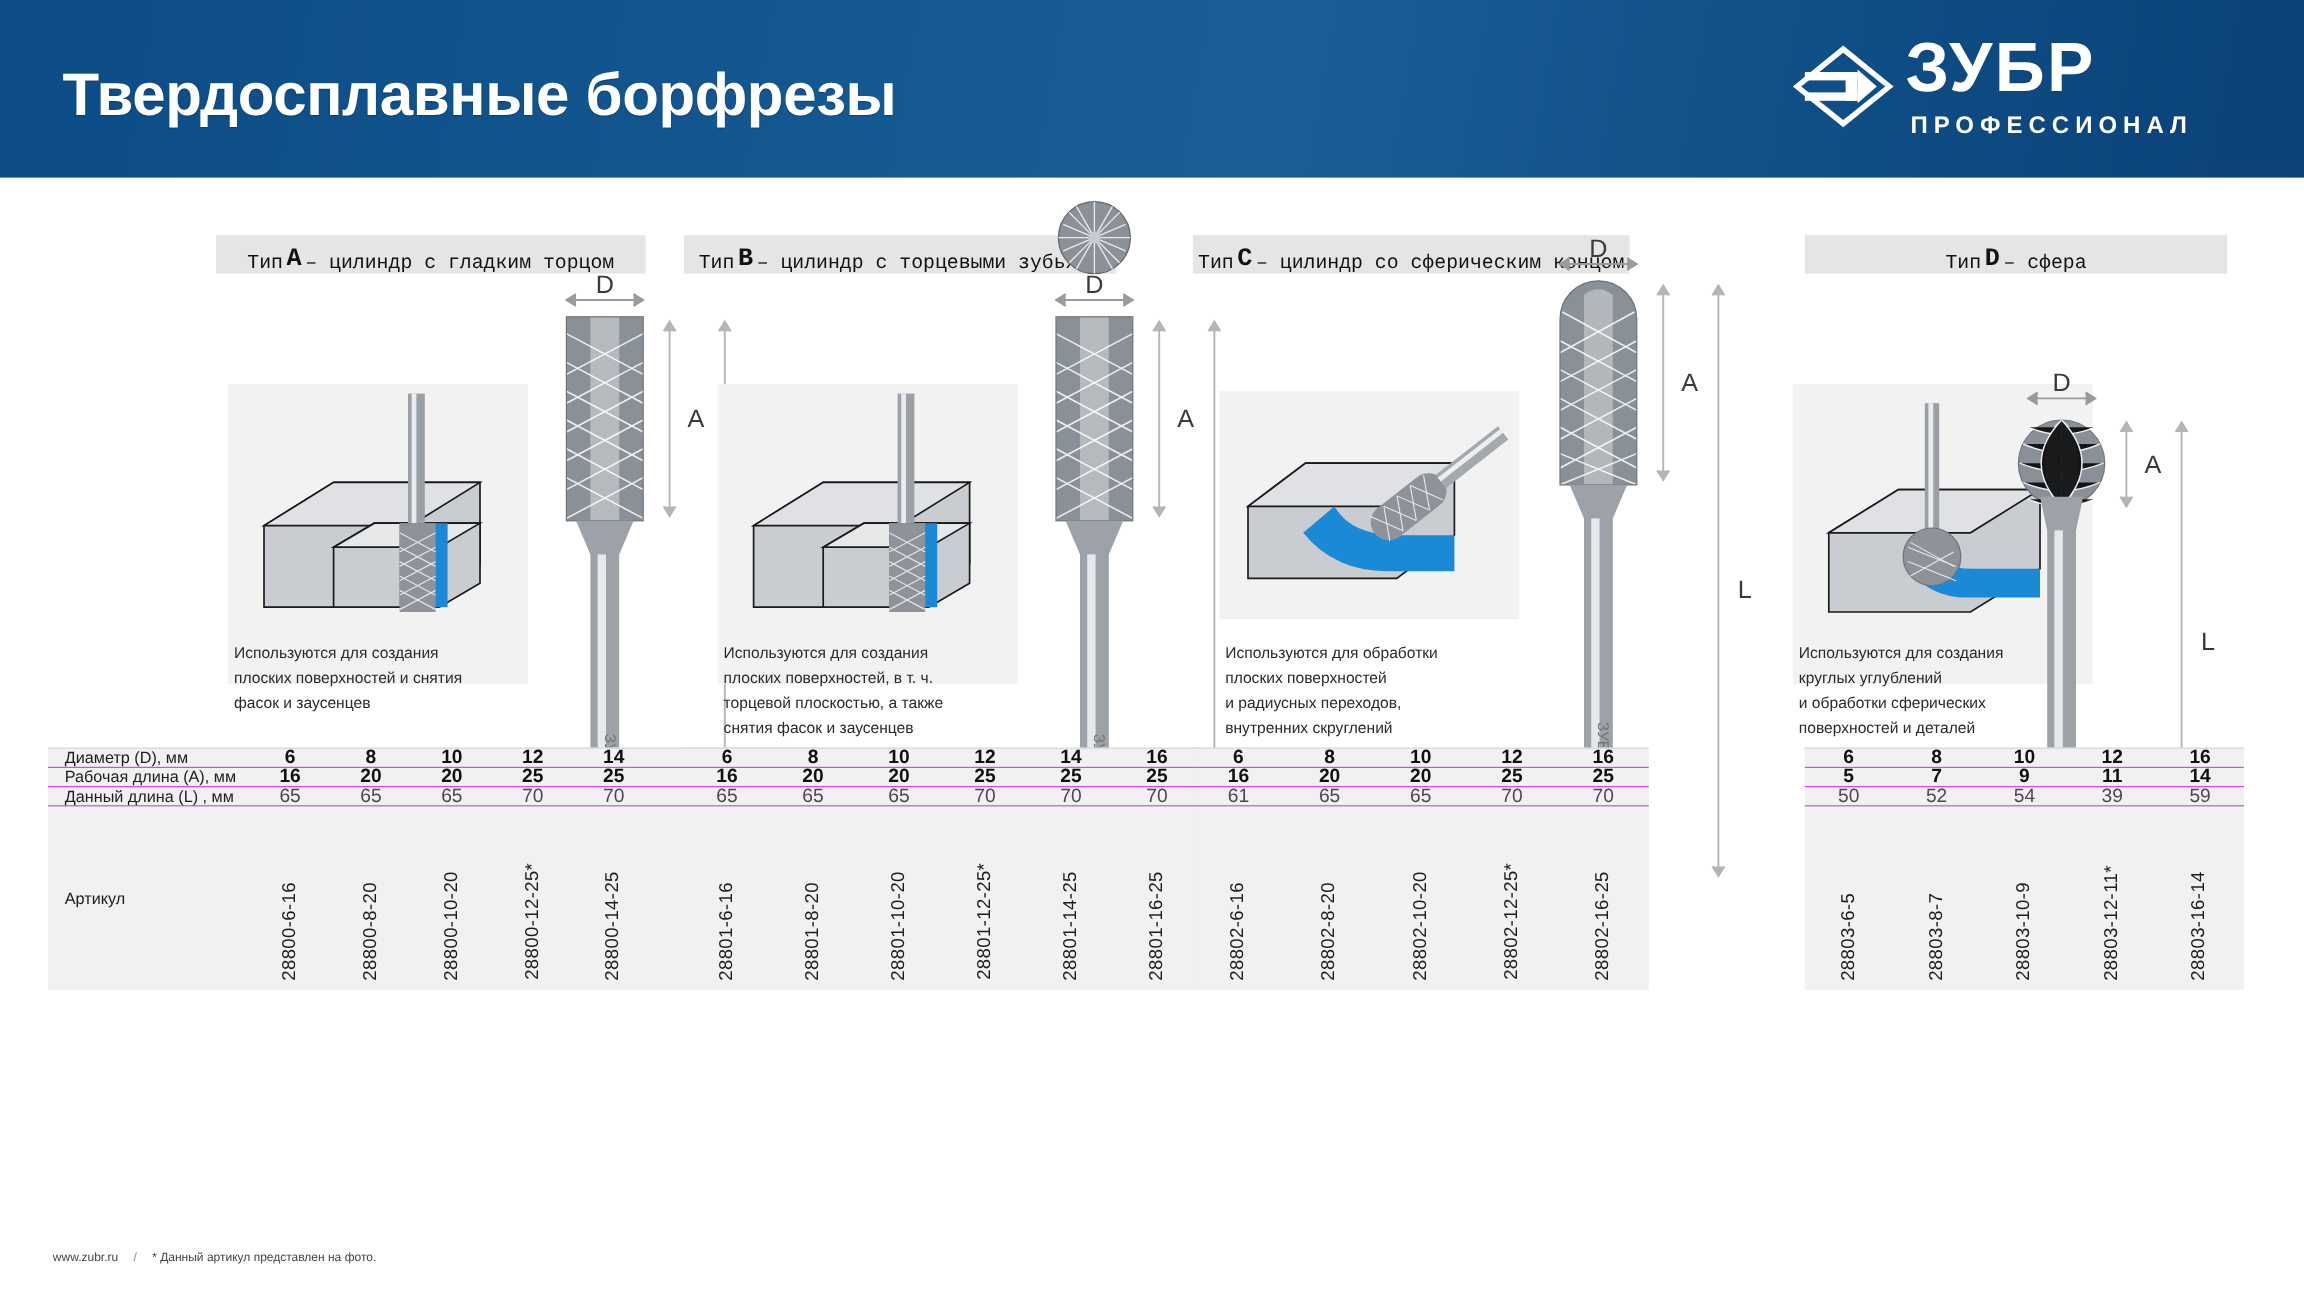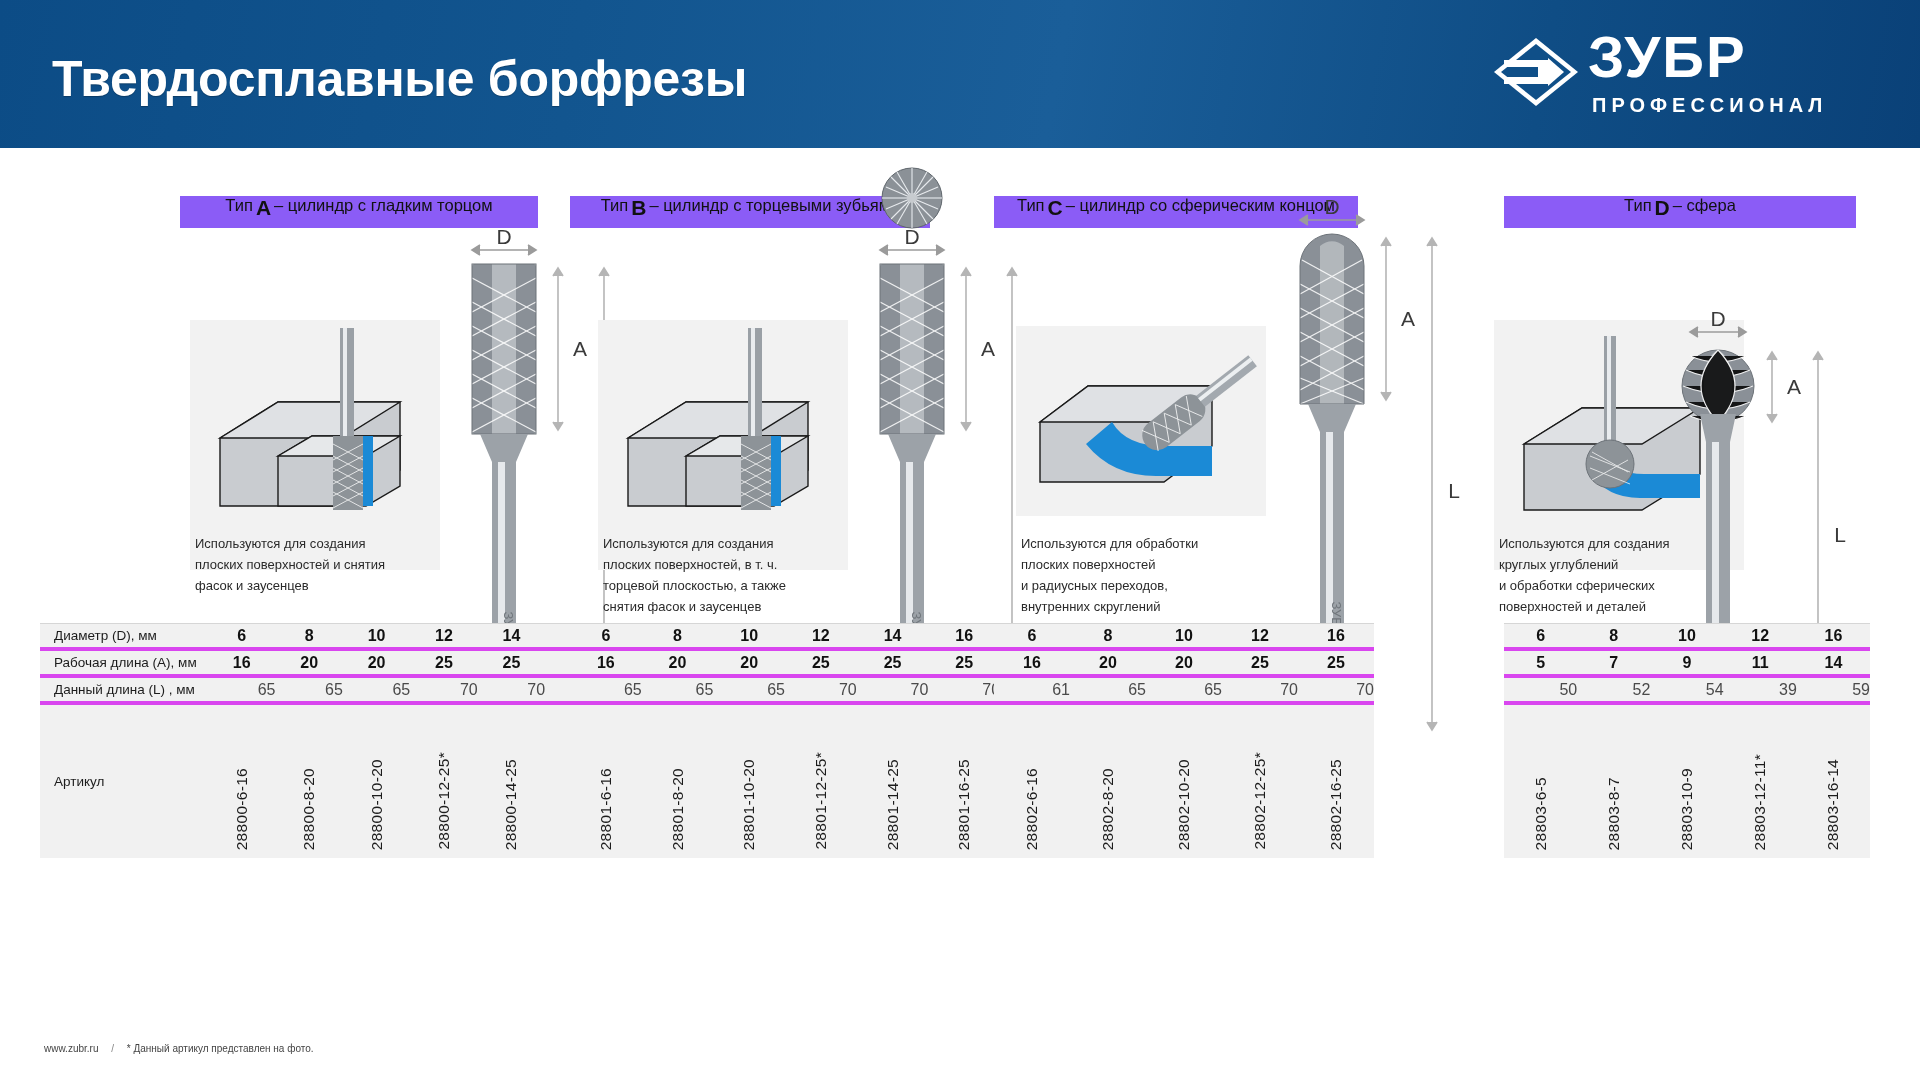--- a/index.html
+++ b/index.html
@@ -41,23 +41,23 @@
 
   
   .col { position:absolute; top:148px; }
   .col-a { left:40px;   width:640px; }
   .col-b { left:688px;  width:430px; }
   .col-c { left:1126px; width:380px; }
   .col-d { left:1514px; width:366px; }
 
   .type-badge {
     position:absolute; top:48px; height:32px;
-    background:#8b5cf6;
-    display:flex; align-items:flex-start; justify-content:center;
-    font-size:16.5px; color:#111111; white-space:nowrap;
+    background:#e5e5e5;
+    display:flex; align-items:flex-end; justify-content:center;
+    font-size:16.5px; color:#111111; white-space:nowrap;font-family:Liberation Mono, monospace;
   }
   .type-badge b { font-size:21px; font-weight:bold; margin:0 3px; }
   .badge-a { left:140px; width:358px; }
   .badge-b { left:-118px; width:360px; }
   .badge-c { left:-132px; width:364px; }
   .badge-d { left:-10px;  width:352px; }
 
   
   .illus { position:absolute; top:172px; }
   .photo-pane {
@@ -86,37 +86,37 @@
     background:#f1f1f1;
     border-top:1px solid #d6d6d6;
   }
   .tbl-a { left:0px;   width:640px; }
   .tbl-b { left:-118px; width:430px; }
   .tbl-c { left:-132px; width:380px; }
   .tbl-d { left:-10px;  width:366px; }
 
   .trow {
     display:flex; align-items:center;
-    border-bottom:4px solid #d946ef;
-    height:27px;
+    border-bottom:1px solid #d946ef;
+    height:16px;
   }
   .trow.art { height:153px; border-bottom:none; align-items:stretch; }
   .rlabel {
     font-size:13.5px; color:#1c1c1c;
     padding-left:14px;
     flex:0 0 auto;
   }
   .lab-wide { width:168px; }
   .cells { display:flex; flex:1 1 auto; }
   .cell {
     flex:1 1 0; text-align:center;
     font-size:16px; color:#111111;
   }
   .cell.bold { font-weight:bold; }
-  .cell.light { color:#4a4a4a; font-weight:normal;text-align:right; }
+  .cell.light { color:#4a4a4a; font-weight:normal; }
   .art-cells { display:flex; flex:1 1 auto; align-items:flex-end; padding-bottom:8px; }
   .art-cell {
     flex:1 1 0;
     display:flex; justify-content:center; align-items:flex-end;
   }
   .art-cell span {
     writing-mode:vertical-rl; transform:rotate(180deg);
     font-size:15.5px; color:#1c1c1c; letter-spacing:0.3px;
     white-space:nowrap;
   }

